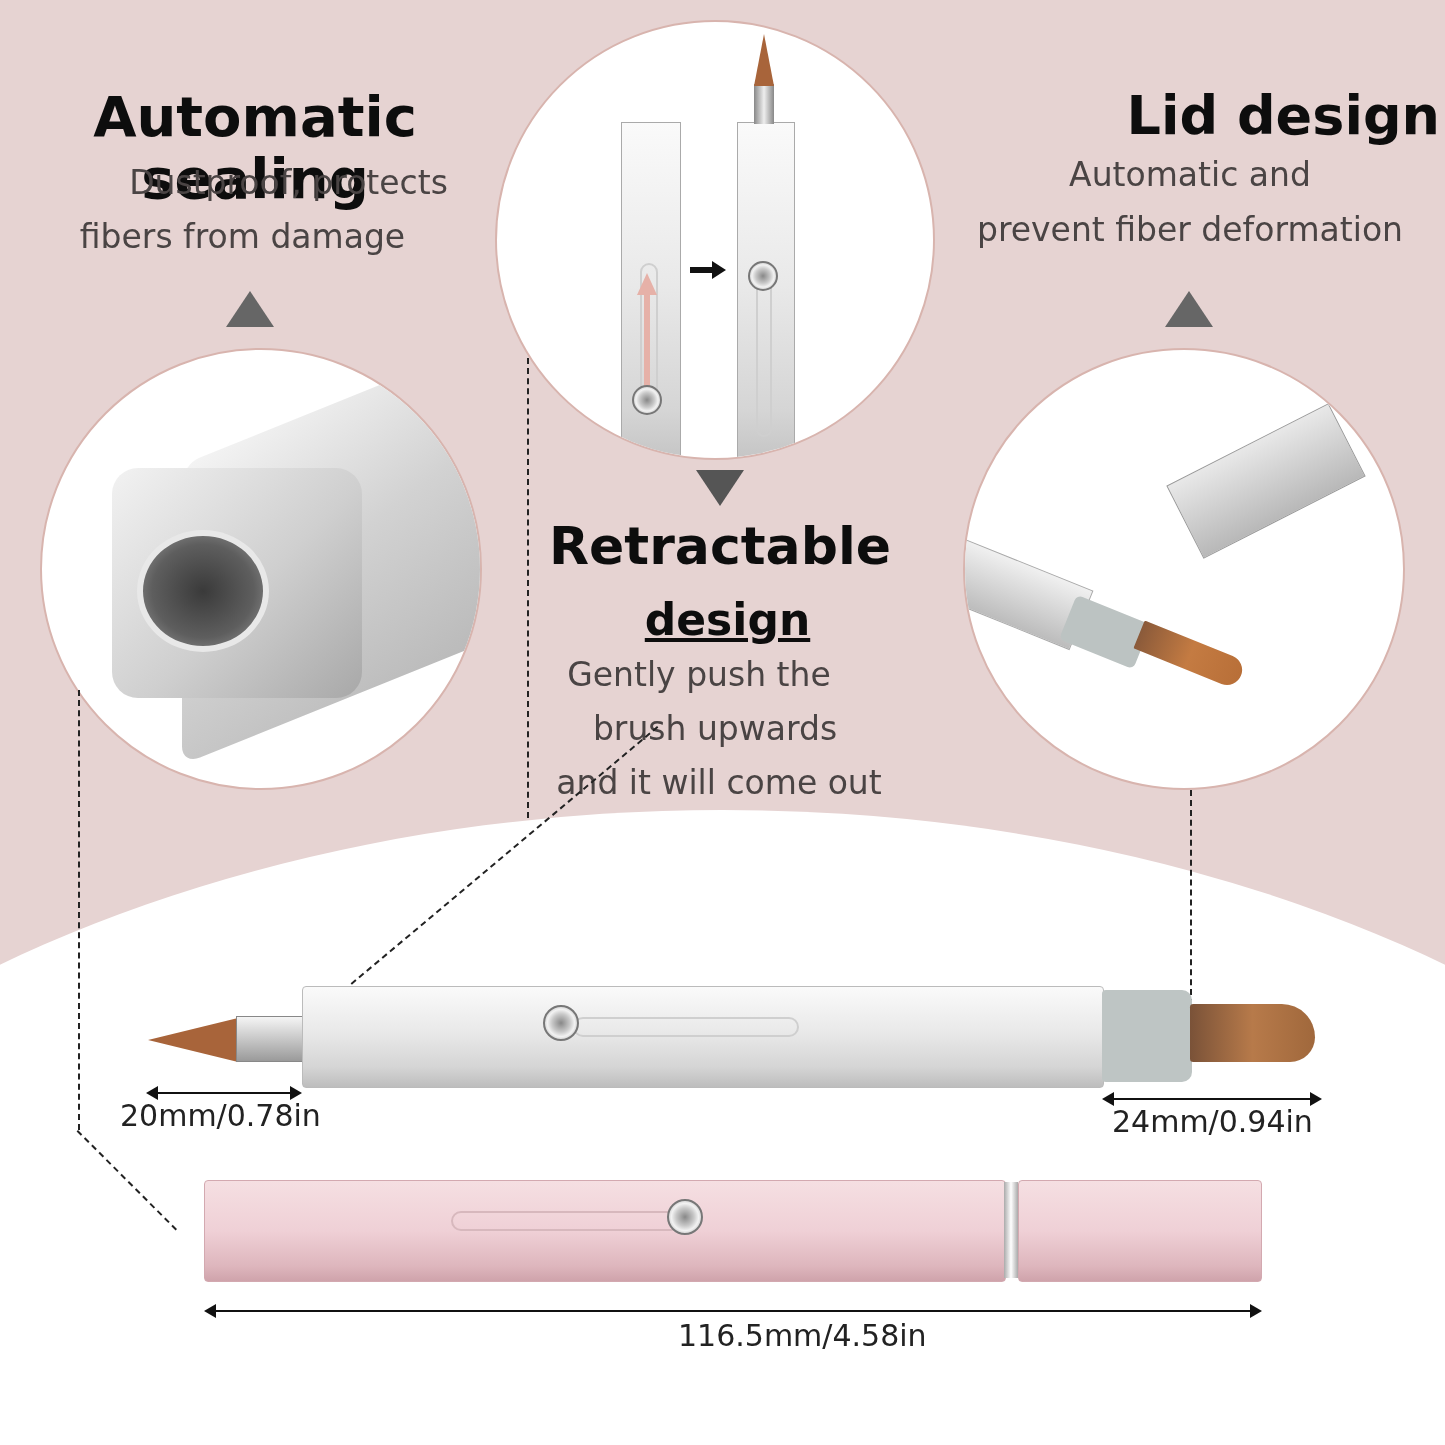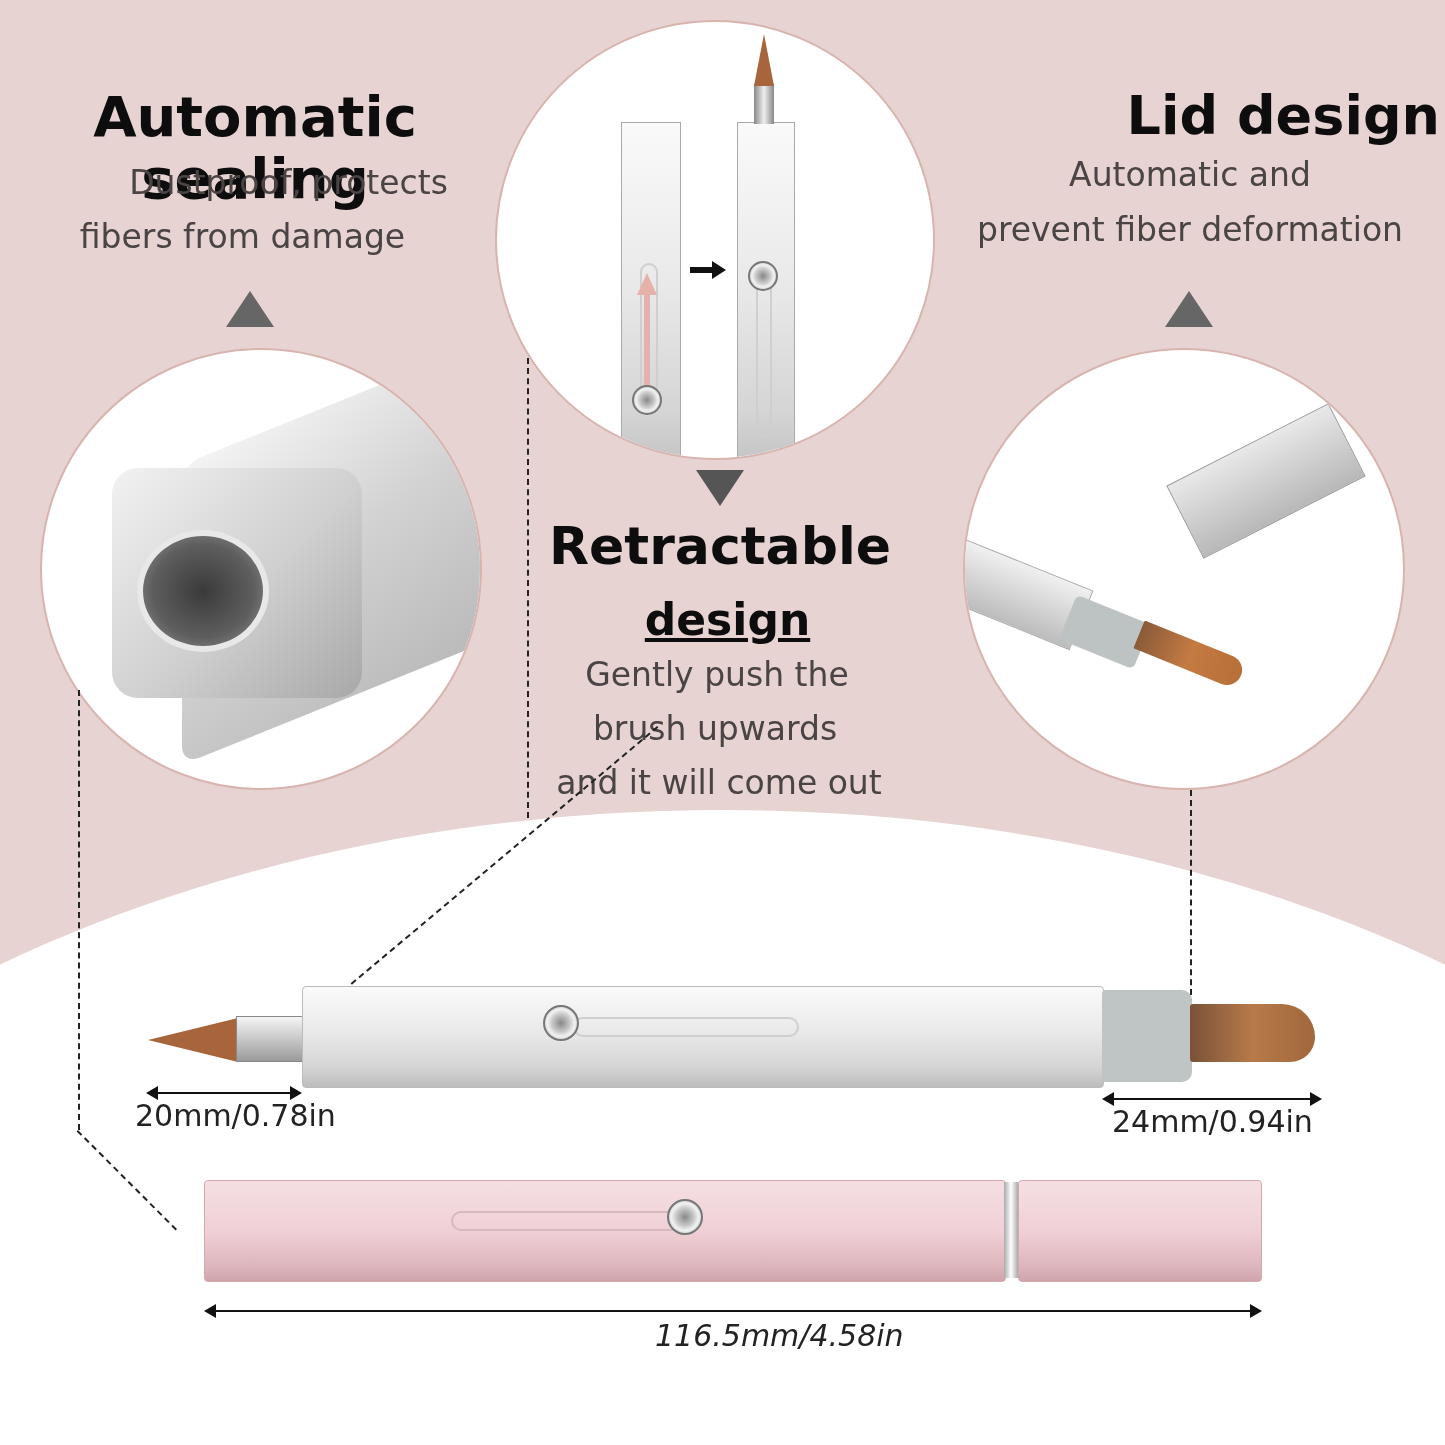--- a/index.html
+++ b/index.html
@@ -49,21 +49,21 @@
     <div class="slot" style="left:18px;top:150px;width:12px;height:160px;"></div>
     <div class="screw" style="left:10px;top:138px;width:30px;height:30px;"></div>
   </div>
   <div style="position:absolute;left:257px;top:62px;width:20px;height:40px;background:linear-gradient(90deg,#888,#eee,#888);"></div>
   <div style="position:absolute;left:257px;top:12px;width:0;height:0;border-left:10px solid transparent;border-right:10px solid transparent;border-bottom:52px solid #a8643a;"></div>
 </div>
 <div class="tri-down" style="left:696px;top:470px;"></div>
 
 <div class="title" style="left:500px;top:518px;width:440px;font-size:52px;">Retractable</div>
 <div class="title" style="left:500px;top:596px;width:455px;font-size:44px;text-decoration:underline;">design</div>
-<div class="desc" style="left:492px;top:648px;width:450px;">Gently push the</div>
+<div class="desc" style="left:474px;top:648px;width:450px;">Gently push the</div>
 <div class="desc" style="left:490px;top:702px;width:450px;">brush upwards</div>
 <div class="desc" style="left:490px;top:756px;width:458px;">and it will come out</div>
 
 <div class="circle" style="left:40px;top:348px;width:442px;height:442px;">
   <div style="position:absolute;left:140px;top:30px;width:420px;height:300px;background:linear-gradient(160deg,#f4f4f4 0%,#d2d2d2 45%,#b5b5b5 100%);transform:skewY(-22deg);border-radius:18px;"></div>
   <div style="position:absolute;left:70px;top:118px;width:250px;height:230px;background:linear-gradient(135deg,#f2f2f2 0%,#cfcfcf 55%,#a8a8a8 100%);border-radius:26px;"></div>
   <div style="position:absolute;left:95px;top:180px;width:120px;height:110px;border-radius:50%;background:radial-gradient(ellipse,#3a3a3a 0%,#5e5e5e 60%,#9a9a9a 100%);border:6px solid #e8e8e8;"></div>
 </div>
 
 <div class="circle" style="left:963px;top:348px;width:442px;height:442px;">
@@ -82,25 +82,25 @@
 <div style="position:absolute;left:148px;top:1018px;width:0;height:0;border-top:22px solid transparent;border-bottom:22px solid transparent;border-right:90px solid #a8643a;"></div>
 <div style="position:absolute;left:236px;top:1016px;width:68px;height:44px;background:linear-gradient(180deg,#f5f5f5,#9a9a9a);border:1px solid #888;"></div>
 <div class="silver" style="position:absolute;left:302px;top:986px;width:800px;height:100px;border:1px solid #bbb;border-radius:4px;">
   <div class="slot" style="left:270px;top:30px;width:222px;height:16px;"></div>
   <div class="screw" style="left:240px;top:18px;"></div>
 </div>
 <div style="position:absolute;left:1102px;top:990px;width:90px;height:92px;background:#bec5c4;border-radius:4px 10px 10px 4px;"></div>
 <div style="position:absolute;left:1190px;top:1004px;width:125px;height:58px;background:linear-gradient(90deg,#7a5238,#b77a4a,#a0683c);border-radius:4px 40px 30px 4px;"></div>
 
 <div class="arrow-line" style="left:148px;top:1092px;width:152px;"></div>
-<div class="measure" style="left:135px;top:1098px;">20mm/0.78in</div>
+<div class="measure" style="left:120px;top:1098px;">20mm/0.78in</div>
 <div class="arrow-line" style="left:1104px;top:1098px;width:216px;"></div>
 <div class="measure" style="left:1112px;top:1104px;">24mm/0.94in</div>
 
 <div class="pink" style="position:absolute;left:204px;top:1180px;width:800px;height:100px;border:1px solid #d3a9b0;border-radius:4px;">
   <div class="slot" style="left:246px;top:30px;width:226px;height:16px;border-color:#d7b8bd;"></div>
   <div class="screw" style="left:462px;top:18px;"></div>
 </div>
 <div style="position:absolute;left:1004px;top:1182px;width:14px;height:96px;background:linear-gradient(90deg,#aaa,#fff,#aaa);"></div>
 <div class="pink" style="position:absolute;left:1018px;top:1180px;width:242px;height:100px;border:1px solid #d3a9b0;border-radius:4px;"></div>
 
 <div class="arrow-line" style="left:206px;top:1310px;width:1054px;"></div>
-<div class="measure" style="left:655px;top:1318px;font-style:italic;">116.5mm/4.58in</div>
+<div class="measure" style="left:678px;top:1318px;">116.5mm/4.58in</div>
 
 </body></html>

